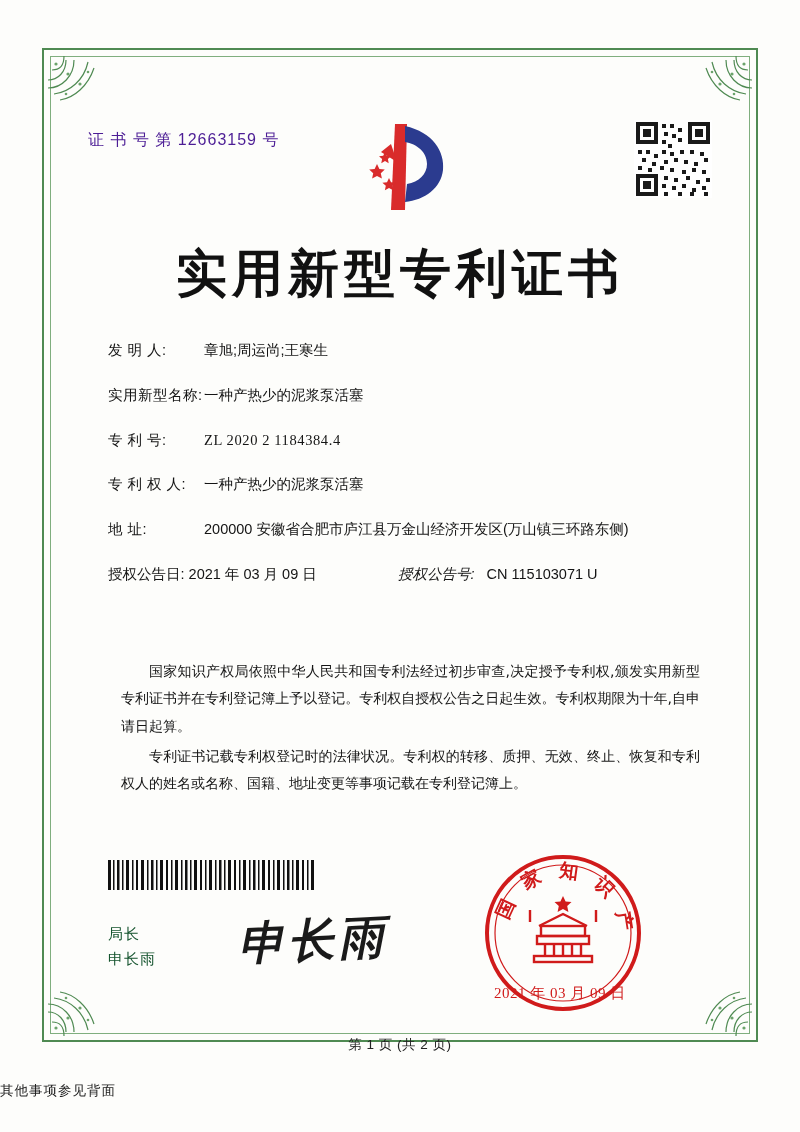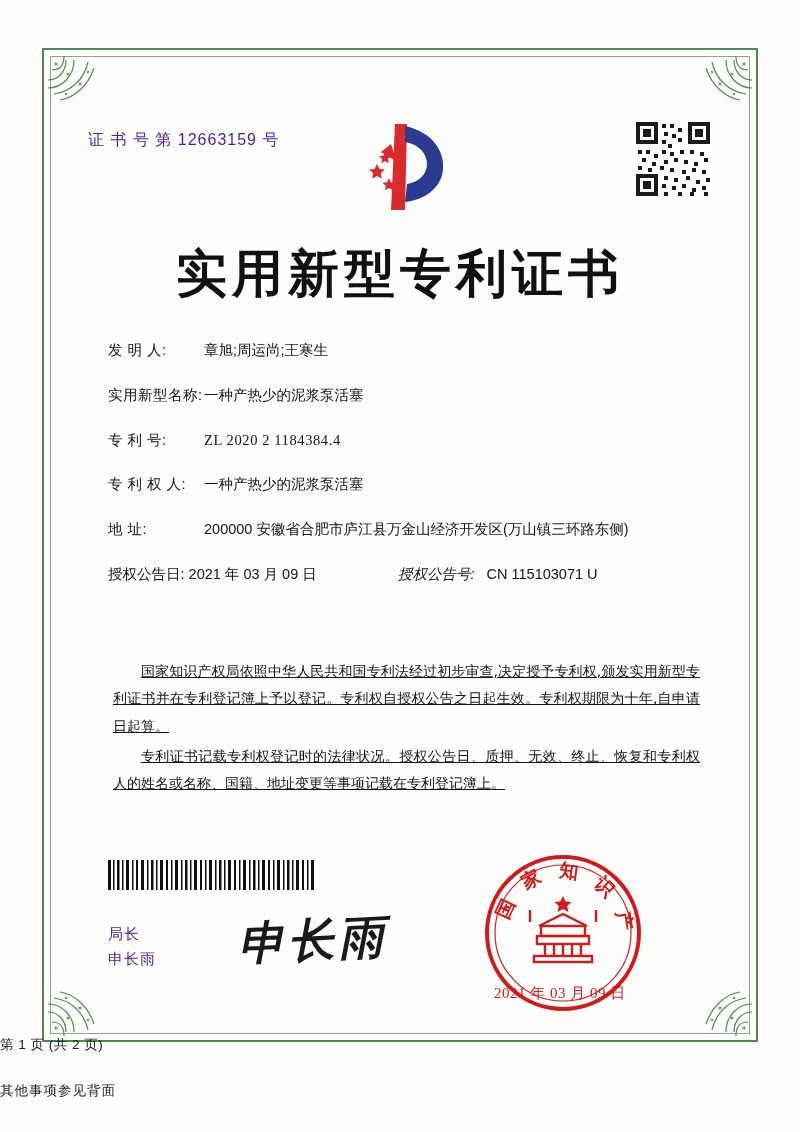--- a/index.html
+++ b/index.html
@@ -144,42 +144,41 @@
     left: 108px;
     top: 658px;
     width: 592px;
     font-family: "DejaVu Sans", sans-serif;
     font-size: 14px;
     line-height: 1.95;
     color: #151515;
     text-align: justify;
   }
   .body-text p {
-    margin: 0 0 3px 5px;
+    margin: 0 0 3px 13px;
     text-indent: 2em;
-    text-decoration: underline;
   }
 
   
   .barcode {
     position: absolute;
     left: 108px;
     top: 860px;
     width: 210px;
     height: 30px;
   }
 
   
   .sig-block {
     position: absolute;
     left: 108px;
     top: 922px;
     font-size: 15px;
     line-height: 1.65;
-    color: #4c1d95;
+    color: #14532d;
     letter-spacing: 1px;
   }
   .sig-script {
     position: absolute;
     left: 238px;
     top: 910px;
     font-family: "DejaVu Serif", serif;
     font-style: italic;
     font-size: 46px;
     font-weight: bold;
@@ -205,20 +204,21 @@
     color: #d01b1b;
     letter-spacing: 0.5px;
     font-family: "Liberation Serif", serif;
   }
 
   
   .page-num {
     position: absolute;
     left: 0; right: 0;
     top: 1036px;
+    text-align: center;
     font-size: 13.5px;
     color: #222;
     letter-spacing: 0.5px;
   }
   .footer-note {
     position: absolute;
     left: 0; right: 0;
     top: 1082px;
     font-size: 13.5px;
     color: #1a1a1a;
@@ -428,21 +428,21 @@
           <span class="grant-right-label">授权公告号:</span>
           <span class="mono">CN 115103071 U</span>
         </div>
       </div>
     </div>
 
   </div>
 
   <div class="body-text">
     <p>国家知识产权局依照中华人民共和国专利法经过初步审查,决定授予专利权,颁发实用新型专利证书并在专利登记簿上予以登记。专利权自授权公告之日起生效。专利权期限为十年,自申请日起算。</p>
-    <p>专利证书记载专利权登记时的法律状况。授权公告日、质押、无效、终止、恢复和专利权人的姓名或名称、国籍、地址变更等事项记载在专利登记簿上。</p>
+    <p>专利证书记载专利权登记时的法律状况。专利权的转移、质押、无效、终止、恢复和专利权人的姓名或名称、国籍、地址变更等事项记载在专利登记簿上。</p>
   </div>
 
   <div class="barcode">
     <svg width="210" height="30" viewBox="0 0 210 30">
       <g fill="#111">
         <rect x="0" y="0" width="3" height="30"></rect>
           <rect x="5" y="0" width="1.5" height="30"></rect>
         <rect x="9" y="0" width="2.5" height="30"></rect>
           <rect x="14" y="0" width="1.5" height="30"></rect>
         <rect x="18" y="0" width="3" height="30"></rect>

